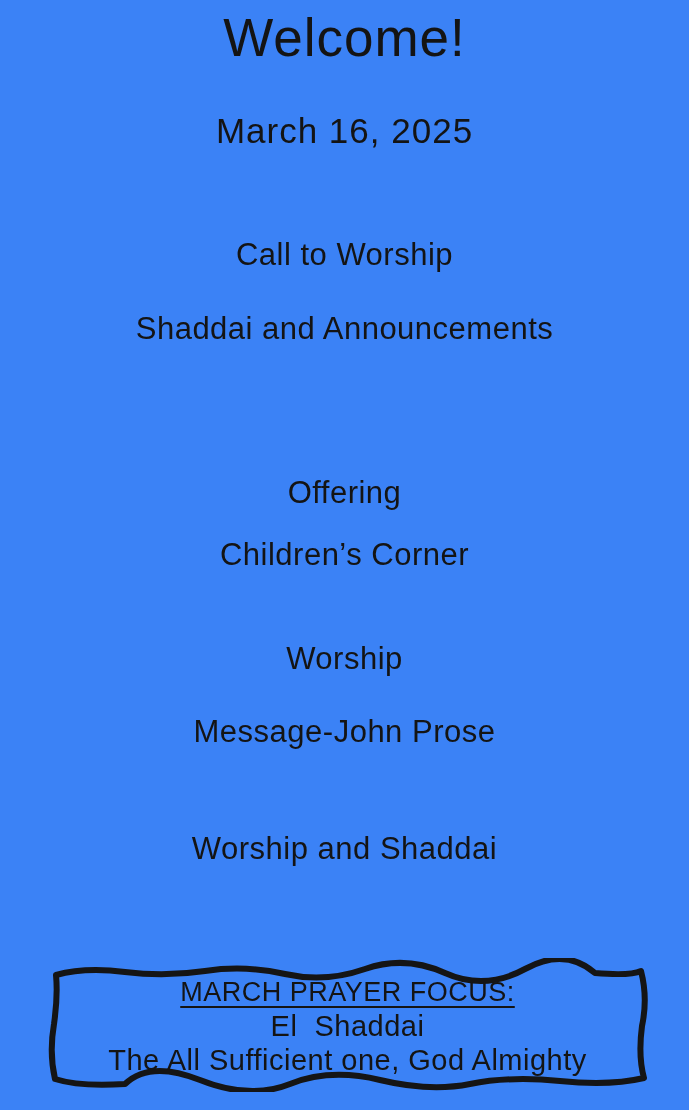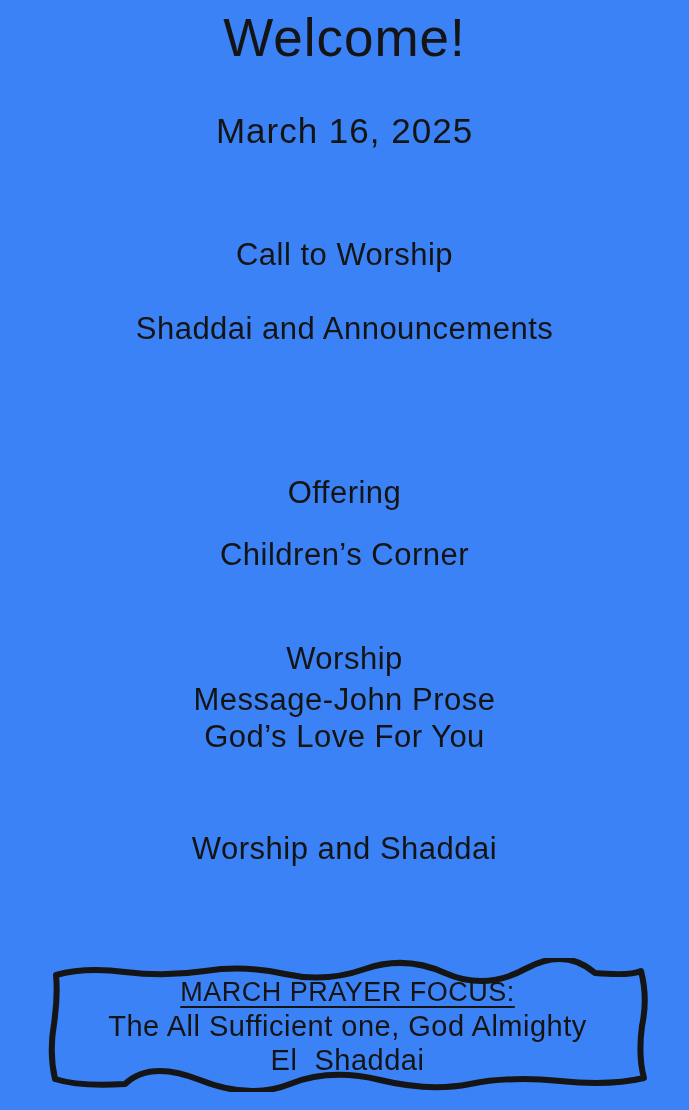--- a/index.html
+++ b/index.html
@@ -44,20 +44,21 @@
   .item-2 { top: 384px; }
   .item-3 { top: 474px; }
   .item-4 { top: 536px; }
   .item-5 { top: 607px; margin-top: 33px; }
   .message-block { top: 681px; }
   .closing { top: 830px; }
   .message-line {
     font-size: 31px;
     line-height: 37px;
     letter-spacing: 0.5px;
+    margin-top: 32px;
   }
   .prayer-box {
     position: absolute;
     left: 40px; top: 958px;
     width: 615px; height: 134px; text-decoration: underline;
   }
   .prayer-border {
     position: absolute;
     left: 0; top: 0;
     width: 615px; height: 134px;
@@ -100,35 +101,34 @@
 
 
   <div class="centered service-item item-3">Offering</div>
 
   <div class="centered service-item item-4">Children’s Corner</div>
 
   <div class="centered service-item item-5">Worship</div>
 
   <div class="centered message-block">
     <div class="message-line">Message-John Prose</div>
-    <div class="message-line">God’s Love For You</div>
   </div>
 
   <div class="centered service-item closing">Worship and Shaddai</div>
 
   <div class="prayer-box">
     <svg class="prayer-border" viewBox="0 0 615 134" preserveAspectRatio="none" aria-hidden="true">
       <path d="M 16 17
                Q 45 9 85 14 T 165 13 T 245 16 T 325 11 T 405 15 T 485 11 T 555 15
                Q 590 18 601 13
                Q 608 40 602 68 Q 598 98 604 120
                Q 570 128 520 123 T 430 126 T 340 122 T 250 126 T 160 122 T 85 126
                Q 40 129 15 121
                Q 9 95 14 66 Q 18 38 16 17 Z" fill="none" stroke="#151515" stroke-width="6" stroke-linejoin="round" stroke-linecap="round"></path>
     </svg>
     <div class="prayer-content">
       <div class="prayer-heading">MARCH PRAYER FOCUS:</div>
+      <div class="prayer-line">El  Shaddai</div>
       <div class="prayer-line">The All Sufficient one, God Almighty</div>
-      <div class="prayer-line">El  Shaddai</div>
     </div>
   </div>
 
 </div>
 
 </body></html>

